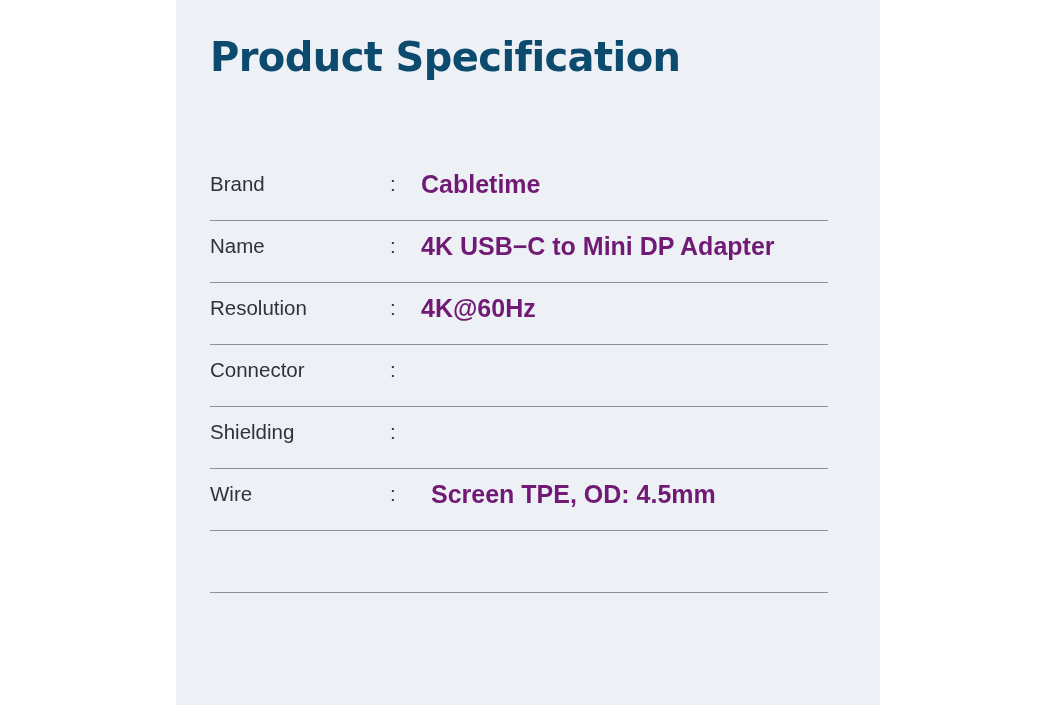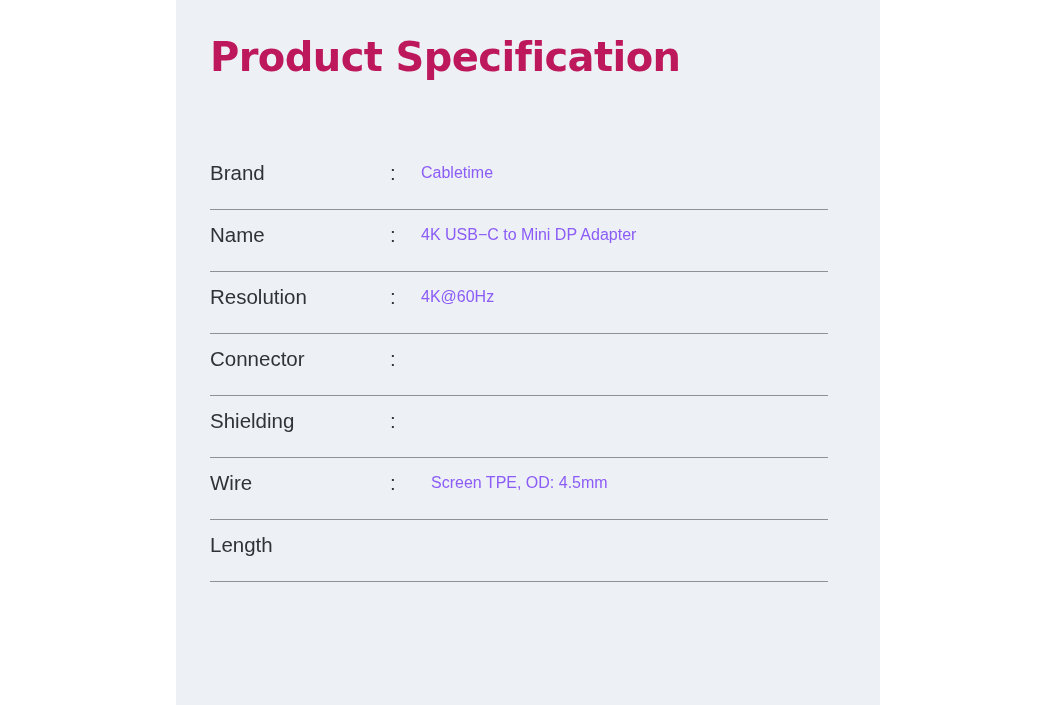--- a/index.html
+++ b/index.html
@@ -31,28 +31,28 @@
   }
 
   #spec-title {
     position: absolute;
     left: 34px;
     top: 34px;
     font-family: "DejaVu Sans", sans-serif;
     font-size: 40px;
     font-weight: 700;
     letter-spacing: -0.6px;
-    color: #be185d;
+    color: #0c4a6e;
     white-space: nowrap;
   }
 
   #spec-table {
     position: absolute;
     left: 34px;
-    top: 148px;
+    top: 159px;
     width: 618px;
   }
 
   .spec-row {
     position: relative;
     height: 62px;
     border-bottom: 1.6px solid #8d9299;
   }
 
   .spec-row .row-inner {
@@ -83,23 +83,23 @@
     font-family: "Liberation Sans", sans-serif;
     font-size: 20.5px;
     color: #2e3338;
     line-height: 26px;
     text-align: left;
   }
 
   .spec-value {
     flex: 1 1 auto;
     font-family: "Liberation Sans", sans-serif;
-    font-size: 16px;
-    font-weight: 400;
-    color: #8b5cf6;
+    font-size: 25px;
+    font-weight: 700;
+    color: #701a75;
     line-height: 26px;
     white-space: nowrap;
   }
 
   
   .spec-row.indented .spec-value { padding-left: 10px; }
 
   
   .spec-row.no-colon .spec-colon { color: transparent; }
 </style>
@@ -156,20 +156,19 @@
         <div class="row-inner">
           <div class="spec-label">Wire</div>
           <div class="spec-colon">:</div>
           <div class="spec-value">Screen TPE, OD: 4.5mm</div>
         </div>
       </div>
 
 
       <div class="spec-row no-colon">
         <div class="row-inner">
-          <div class="spec-label">Length</div>
           <div class="spec-colon"></div>
         </div>
       </div>
 
     </div>
   </div>
 </div>
 
 </body></html>

